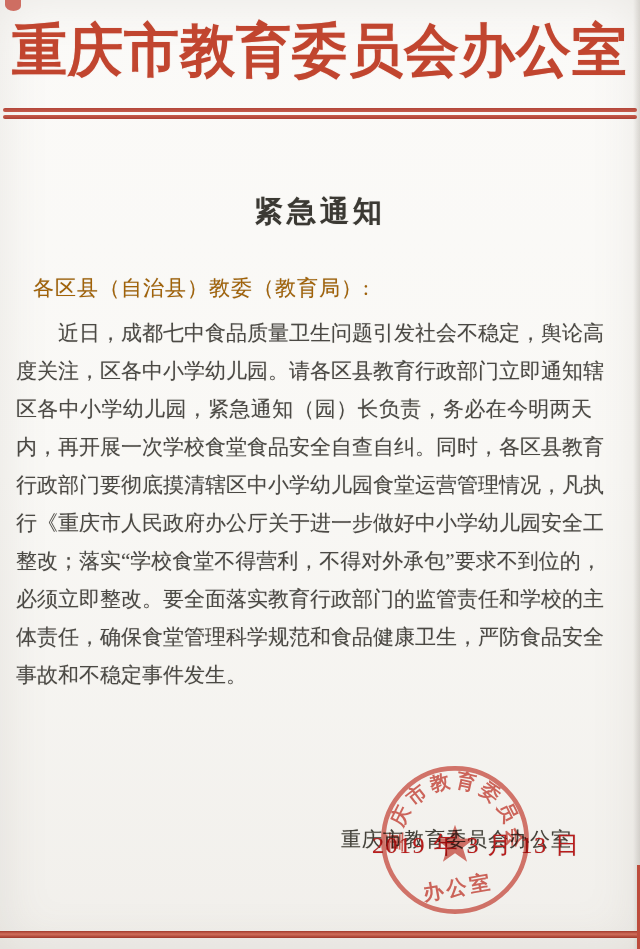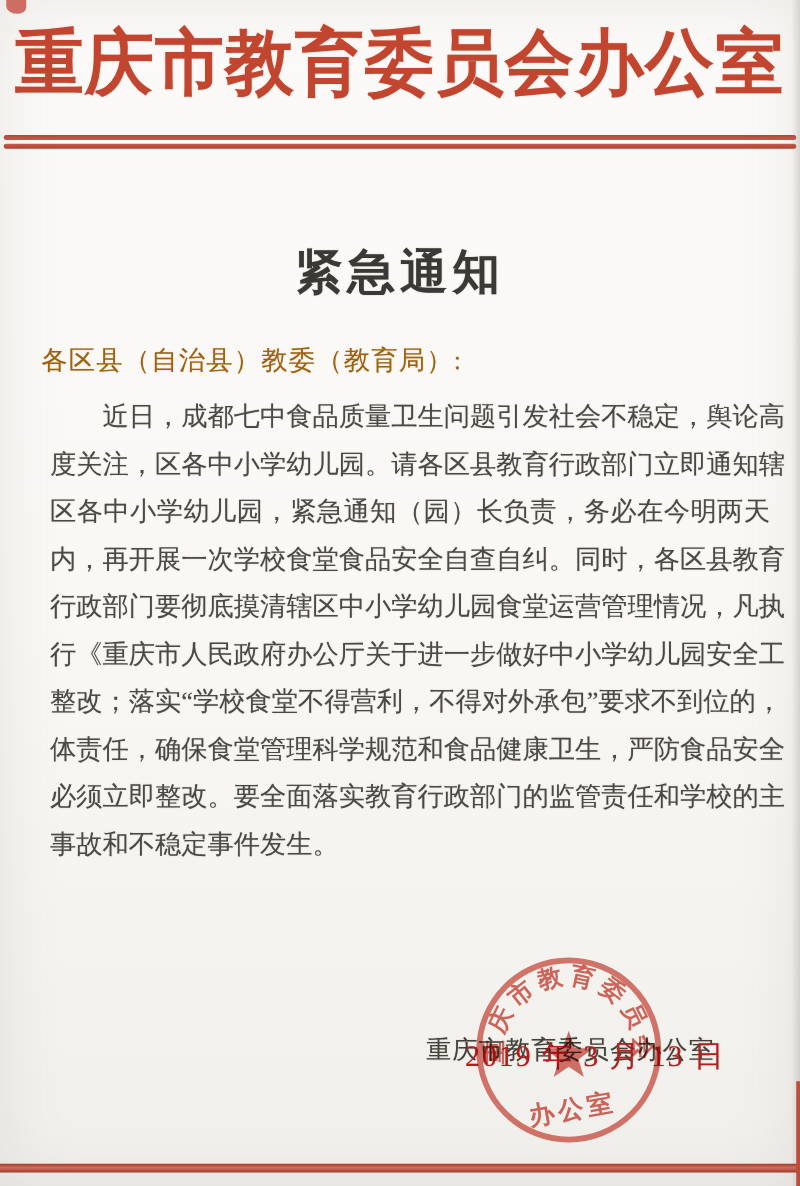--- a/index.html
+++ b/index.html
@@ -43,32 +43,32 @@
     border-radius: 2px;
   }
   .rule-top .bar-b {
     position: absolute; bottom: 0; left: 0; right: 0; height: 4px;
     background: linear-gradient(180deg, #c65c4b, #ad4034);
     border-radius: 2px;
   }
   .doc-title {
     position: absolute; top: 192px; left: 0; width: 100%;
     text-align: center;
-    font-size: 38px; font-weight: 700; letter-spacing: 4px;
+    font-size: 29px; font-weight: 700; letter-spacing: 4px;
     color: #3b3933;
     text-shadow: 0 0 1px rgba(59,57,51,0.4);
   }
   .salutation {
     position: absolute; top: 274px; left: 33px;
     font-size: 21px; letter-spacing: 1px;
     color: #a16207;
     text-shadow: 0 0 1px rgba(75,73,68,0.3);
   }
   .body-text {
-    position: absolute; top: 314px; left: 40px; width: 576px;
+    position: absolute; top: 314px; left: 16px; width: 576px;
     color: #4b4944;
     text-shadow: 0 0 1px rgba(75,73,68,0.3);
   }
   .body-line {
     height: 38px; line-height: 38px;
     font-size: 21px;
     text-align: justify;
     text-align-last: justify;
     text-justify: inter-character;
     white-space: nowrap;
@@ -125,22 +125,22 @@
 <div class="salutation">各区县（自治县）教委（教育局）:</div>
 
 <div class="body-text">
     <div class="body-line">近日，成都七中食品质量卫生问题引发社会不稳定，舆论高</div>
     <div class="body-line">度关注，区各中小学幼儿园。请各区县教育行政部门立即通知辖</div>
     <div class="body-line">区各中小学幼儿园，紧急通知（园）长负责，务必在今明两天</div>
     <div class="body-line">内，再开展一次学校食堂食品安全自查自纠。同时，各区县教育</div>
     <div class="body-line">行政部门要彻底摸清辖区中小学幼儿园食堂运营管理情况，凡执</div>
     <div class="body-line">行《重庆市人民政府办公厅关于进一步做好中小学幼儿园安全工</div>
     <div class="body-line">整改；落实“学校食堂不得营利，不得对外承包”要求不到位的，</div>
+    <div class="body-line">必须立即整改。要全面落实教育行政部门的监管责任和学校的主</div>
     <div class="body-line">体责任，确保食堂管理科学规范和食品健康卫生，严防食品安全</div>
-    <div class="body-line">必须立即整改。要全面落实教育行政部门的监管责任和学校的主</div>
     <div class="body-line">事故和不稳定事件发生。</div>
   </div>
 
 <div class="signature">重庆市教育委员会办公室</div>
 <div class="doc-date">2019 年 3 月 13 日</div>
 
 <svg class="seal" viewBox="0 0 170 170" xmlns="http://www.w3.org/2000/svg">
   <circle cx="85" cy="85" r="70" fill="none" stroke="#cf4f44" stroke-width="4.5" opacity="0.9"></circle>
   <defs>
     <path id="sealArc" d="M 36,103 A 52,52 0 1 1 134,103" fill="none"></path>

